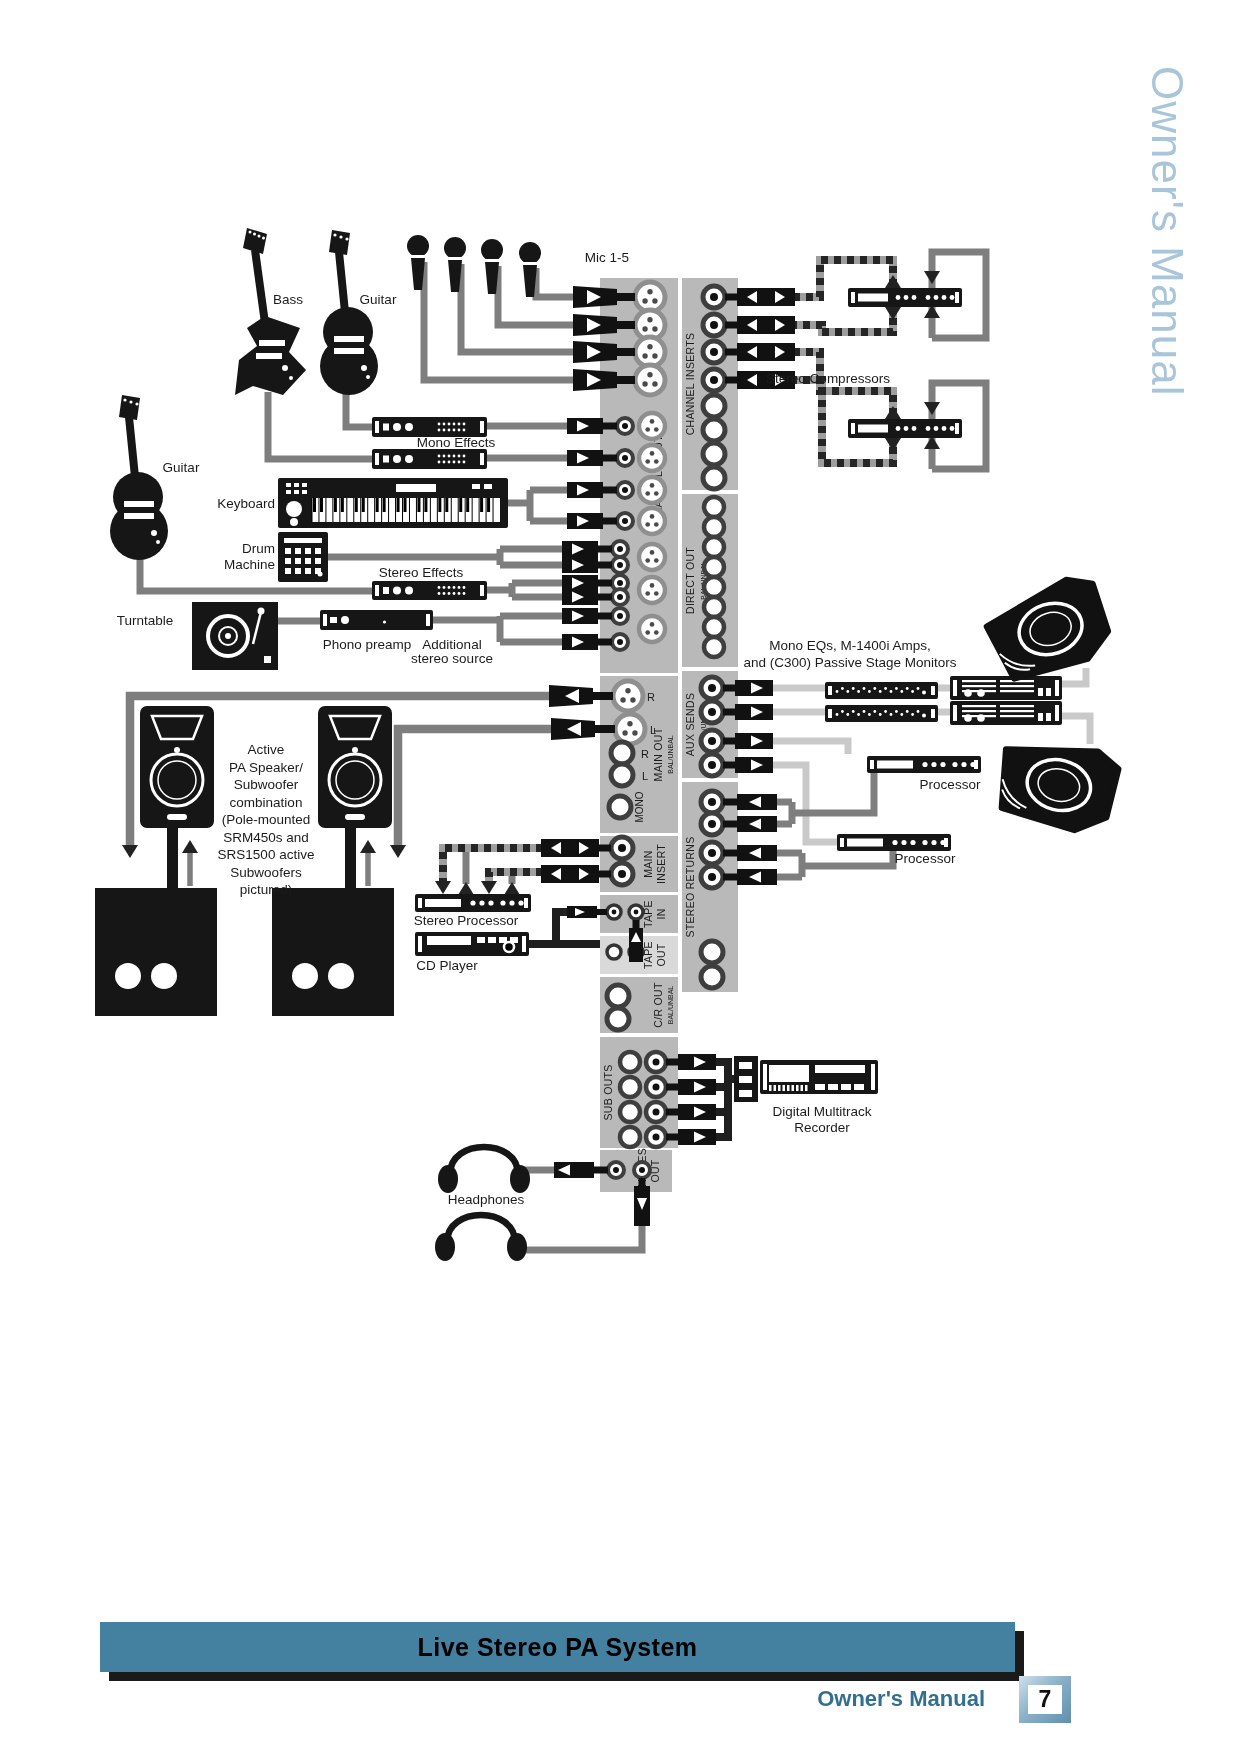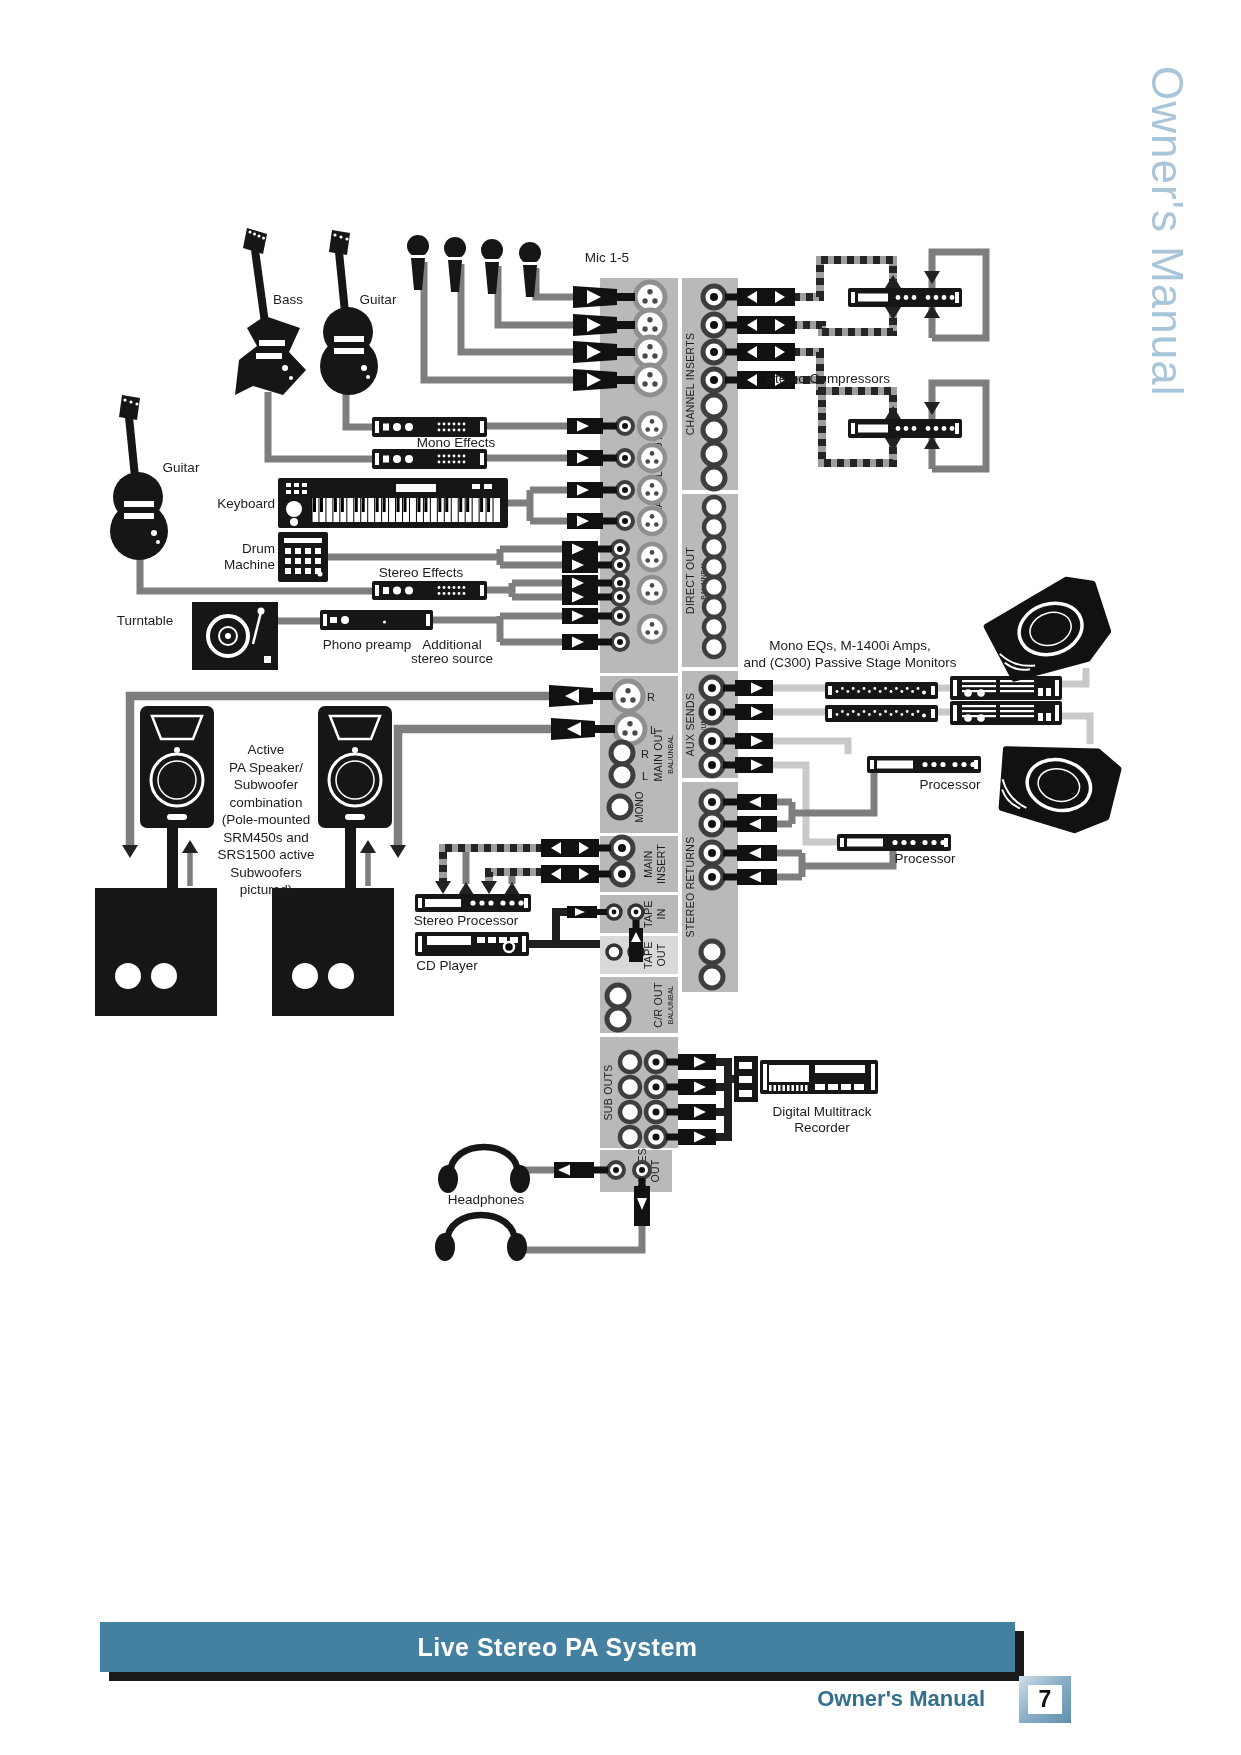--- a/index.html
+++ b/index.html
@@ -5,21 +5,21 @@
   html,body{margin:0;padding:0;background:#ffffff;}
   .page{position:relative;width:1241px;height:1755px;background:#fff;overflow:hidden;
         font-family:"Liberation Sans",sans-serif;}
   #diagram{position:absolute;left:0;top:0;}
   .side-title{position:absolute;left:1142px;top:66px;height:360px;
       writing-mode:vertical-rl;font-size:44px;letter-spacing:1px;color:#a8c5da;
       font-weight:400;white-space:nowrap;}
   .banner{position:absolute;left:100px;top:1622px;width:915px;height:50px;
       background:#44809f;box-shadow:9px 9px 0 #1a1a1a;
       display:flex;align-items:center;justify-content:center;}
-  .banner-title{color:#ffffff;font-size:25px;font-weight:bold;letter-spacing:.5px;}
+  .banner-title{color:#000000;font-size:25px;font-weight:bold;letter-spacing:.5px;}
   .footer-label{position:absolute;left:600px;top:1686px;width:385px;text-align:right;
       color:#33708f;font-size:22px;font-weight:bold;}
   .page-num-box{position:absolute;left:1019px;top:1676px;width:52px;height:47px;
       background:linear-gradient(135deg,#cfe0ea 0%,#8db1c9 45%,#5f8fae 100%);
       display:flex;align-items:center;justify-content:center;}
   .page-num-inner{width:34px;height:29px;background:#ffffff;display:flex;
       align-items:center;justify-content:center;font-size:23px;font-weight:bold;color:#111;}
 </style>
 </head>
 <body>

